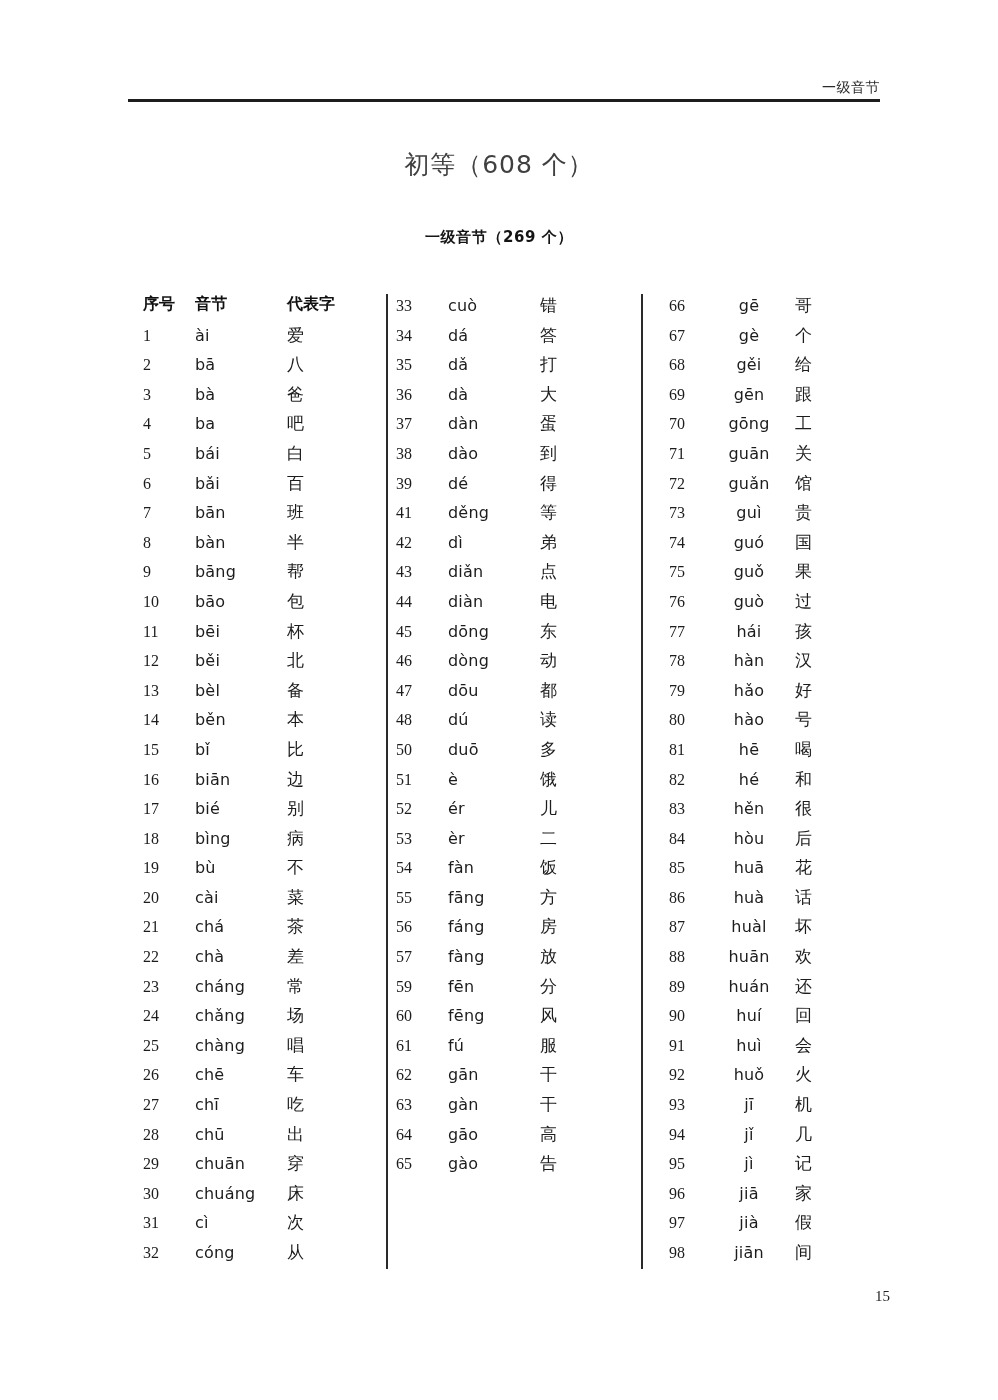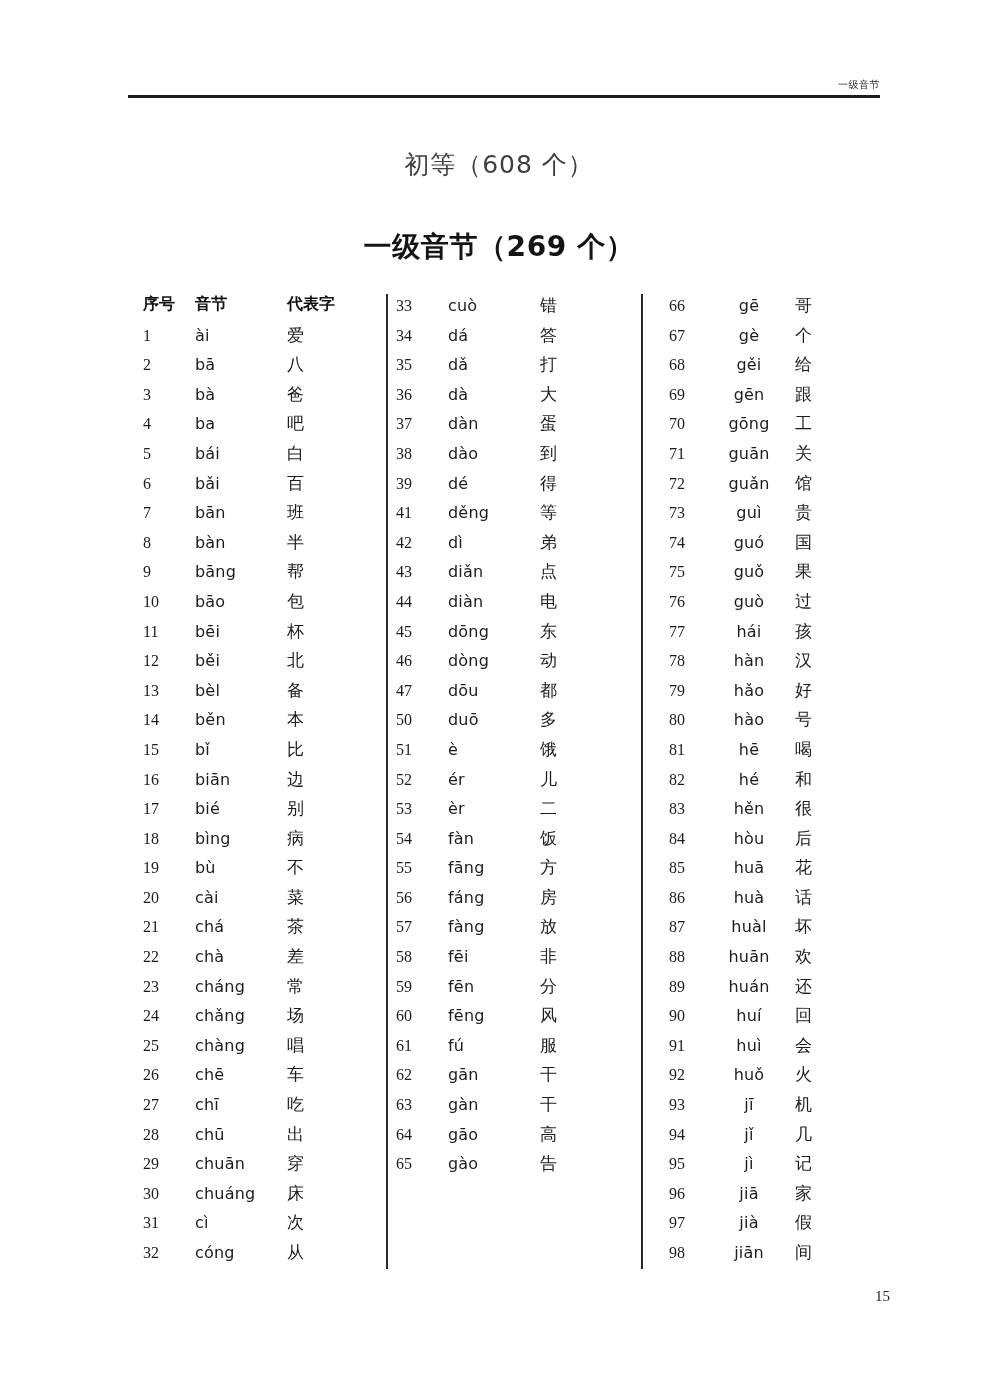--- a/index.html
+++ b/index.html
@@ -24,21 +24,21 @@
   
   .header-zone {
     position: absolute;
     left: 128px;
     top: 80px;
     width: 752px;
   }
   .header-text {
     text-align: right;
     font-family: "DejaVu Sans", "Liberation Sans", sans-serif;
-    font-size: 10px;
+    font-size: 14px;
     letter-spacing: 0.5px;
     color: #2b2b2b;
     line-height: 1;
     padding-bottom: 5px;
   }
   .header-rule {
     border-top: 3px solid #1d1d1d;
     width: 100%;
   }
 
@@ -55,21 +55,21 @@
     color: #404040;
   }
   .title-sub {
     position: absolute;
     top: 228px;
     left: 0;
     width: 998px;
     text-align: center;
     font-family: "DejaVu Sans", "Liberation Sans", sans-serif;
     font-weight: bold;
-    font-size: 28px;
+    font-size: 15px;
     letter-spacing: 0.6px;
     color: #141414;
   }
 
   
   .table-area {
     position: absolute;
     top: 294px;
     left: 143px;
     width: 748px;
@@ -394,20 +394,25 @@
             <span class="cell-num">46</span>
             <span class="cell-syl">dòng</span>
             <span class="cell-char">动</span>
           </div>
           <div class="row">
             <span class="cell-num">47</span>
             <span class="cell-syl">dōu</span>
             <span class="cell-char">都</span>
           </div>
           <div class="row">
+            <span class="cell-num">48</span>
+            <span class="cell-syl">dú</span>
+            <span class="cell-char">读</span>
+          </div>
+          <div class="row">
             <span class="cell-num">50</span>
             <span class="cell-syl">duō</span>
             <span class="cell-char">多</span>
           </div>
           <div class="row">
             <span class="cell-num">51</span>
             <span class="cell-syl">è</span>
             <span class="cell-char">饿</span>
           </div>
           <div class="row">
@@ -434,25 +439,20 @@
             <span class="cell-num">56</span>
             <span class="cell-syl">fáng</span>
             <span class="cell-char">房</span>
           </div>
           <div class="row">
             <span class="cell-num">57</span>
             <span class="cell-syl">fàng</span>
             <span class="cell-char">放</span>
           </div>
           <div class="row">
-            <span class="cell-num">58</span>
-            <span class="cell-syl">fēi</span>
-            <span class="cell-char">非</span>
-          </div>
-          <div class="row">
             <span class="cell-num">59</span>
             <span class="cell-syl">fēn</span>
             <span class="cell-char">分</span>
           </div>
           <div class="row">
             <span class="cell-num">60</span>
             <span class="cell-syl">fēng</span>
             <span class="cell-char">风</span>
           </div>
           <div class="row">

